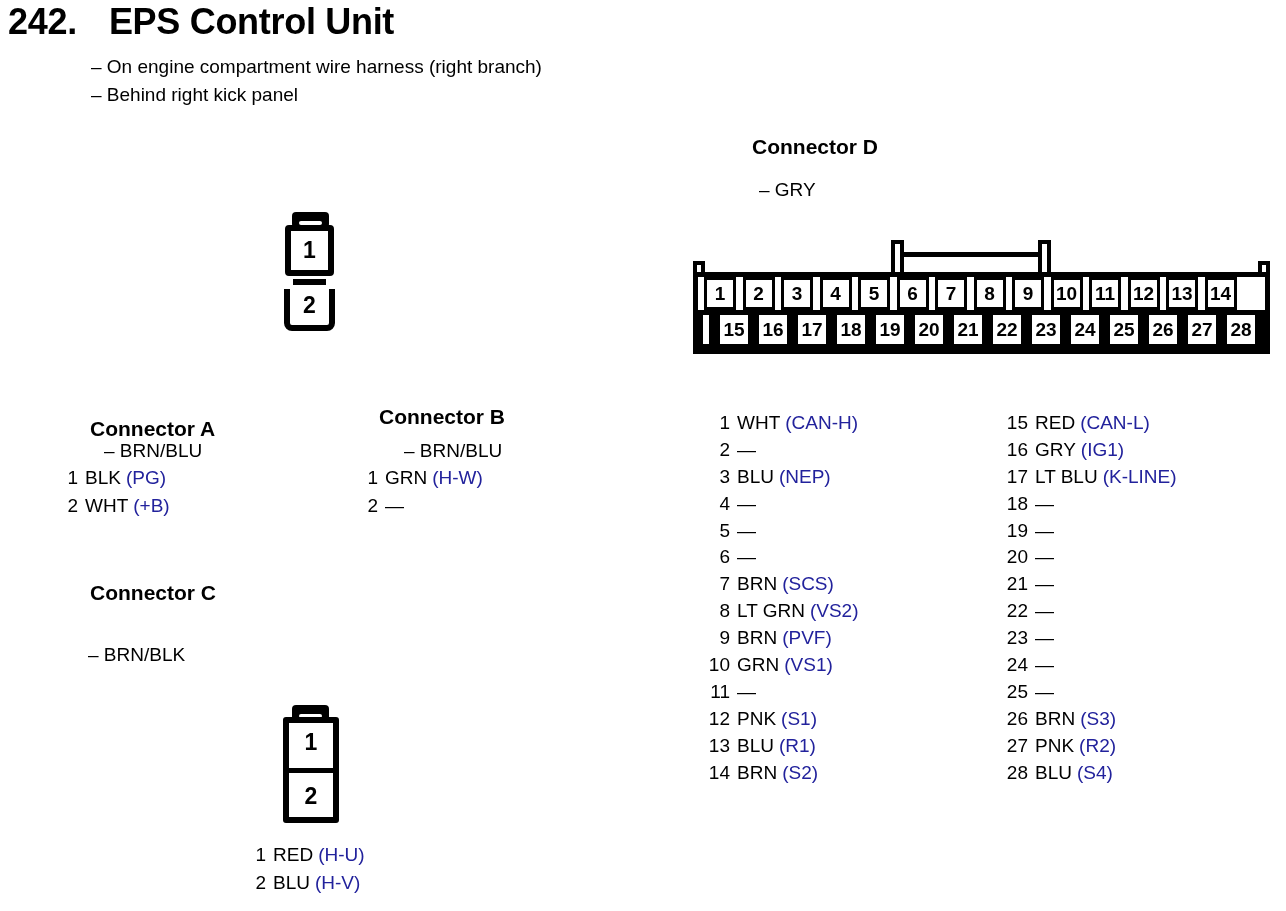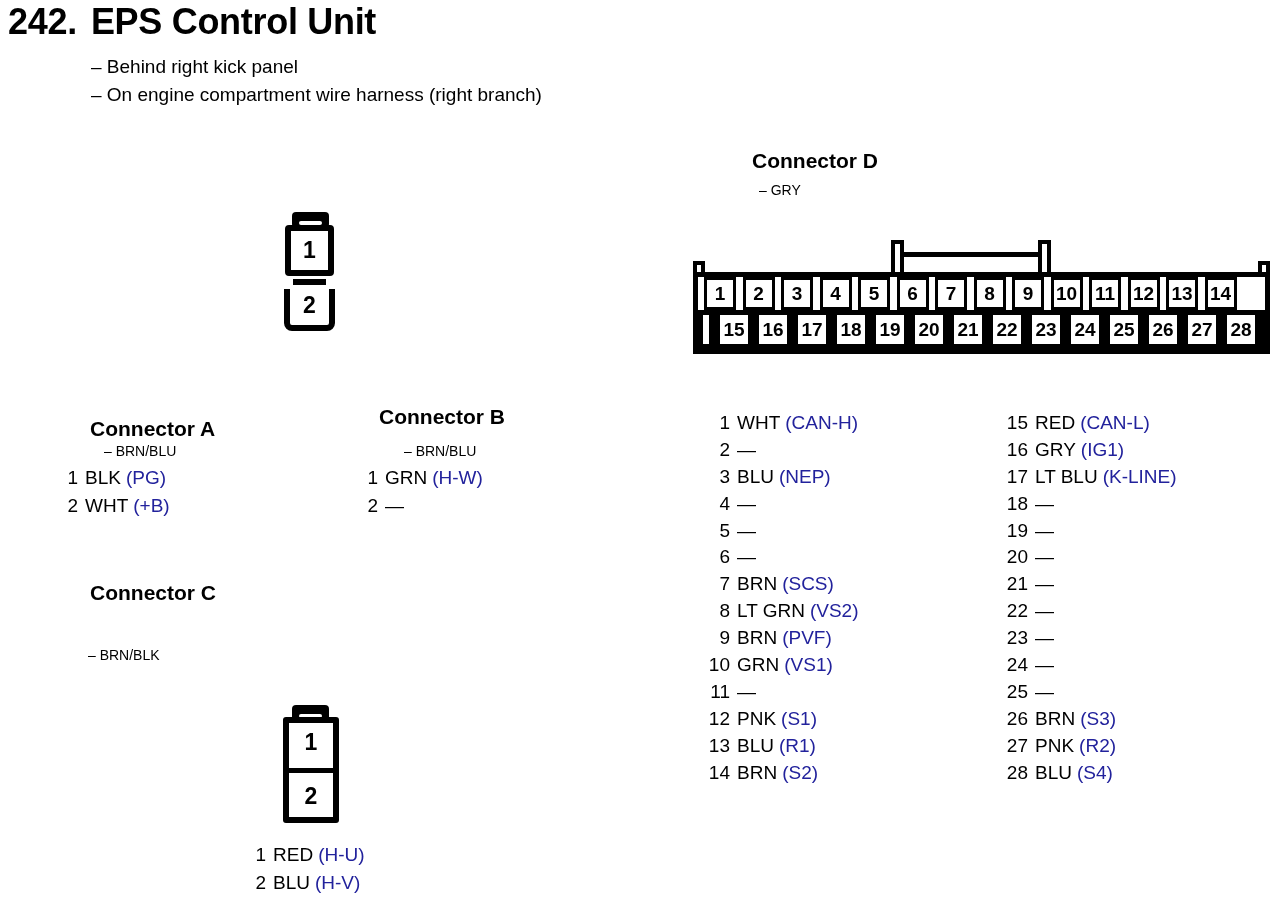--- a/index.html
+++ b/index.html
@@ -3,26 +3,26 @@
 <meta charset="utf-8">
 <style>
   html,body{margin:0;padding:0;background:#fff;}
   .page{
     position:relative;width:1286px;height:911px;background:#ffffff;
     font-family:"Liberation Sans", sans-serif;color:#000;overflow:hidden;
   }
   .abs{position:absolute;}
   
   .title{font-size:36px;font-weight:bold;letter-spacing:-0.3px;line-height:40px;white-space:nowrap;}
-  .title .t2{margin-left:14px;}
+  .title .t2{margin-left:32px;}
   
   .notes{font-size:19px;line-height:28px;}
   
   .chead{font-size:21px;font-weight:bold;line-height:26px;white-space:nowrap;}
-  .cnote{font-size:14px;line-height:26px;white-space:nowrap;}
+  .cnote{font-size:19px;line-height:26px;white-space:nowrap;}
   
   .plist{font-size:19px;}
   .prow{display:flex;height:26.9px;line-height:26.9px;white-space:pre;}
   .plist-small .prow{height:28px;line-height:28px;}
   .pnum{width:28px;text-align:right;margin-right:7px;flex:none;}
   .plist-small .pnum{width:13px;}
   .pcode{color:var(--blue,#22229c);margin-left:5px;}
   
   .d-diagram{left:693px;top:230px;width:577px;height:124px;}
   .d-body{position:absolute;left:0;top:42px;width:577px;height:82px;border:5px solid #000;box-sizing:border-box;background:#fff;}
@@ -49,25 +49,25 @@
 </head>
 <body>
 
 <div class="page">
 
   <div class="abs title" style="left:8px;top:2px;">
     <span>242.</span><span class="t2">EPS Control Unit</span>
   </div>
 
   <div class="abs notes" style="left:91px;top:53px;">
+    <div>– On engine compartment wire harness (right branch)</div>
     <div>– Behind right kick panel</div>
-    <div>– On engine compartment wire harness (right branch)</div>
   </div>
 
-  <div class="abs chead" style="left:752px;top:148px;">Connector D</div>
+  <div class="abs chead" style="left:752px;top:134px;">Connector D</div>
   <div class="abs cnote" style="left:759px;top:177px;">– GRY</div>
 
   <div class="abs d-diagram">
     <div class="d-prong" style="left:198px;"></div>
     <div class="d-prong" style="left:345px;"></div>
     <div class="d-bar"></div>
     <div class="d-tab" style="left:0;"></div>
     <div class="d-tab" style="left:565px;"></div>
     <div class="d-body"></div>
     <div class="d-top-row" id="d-top-row">

